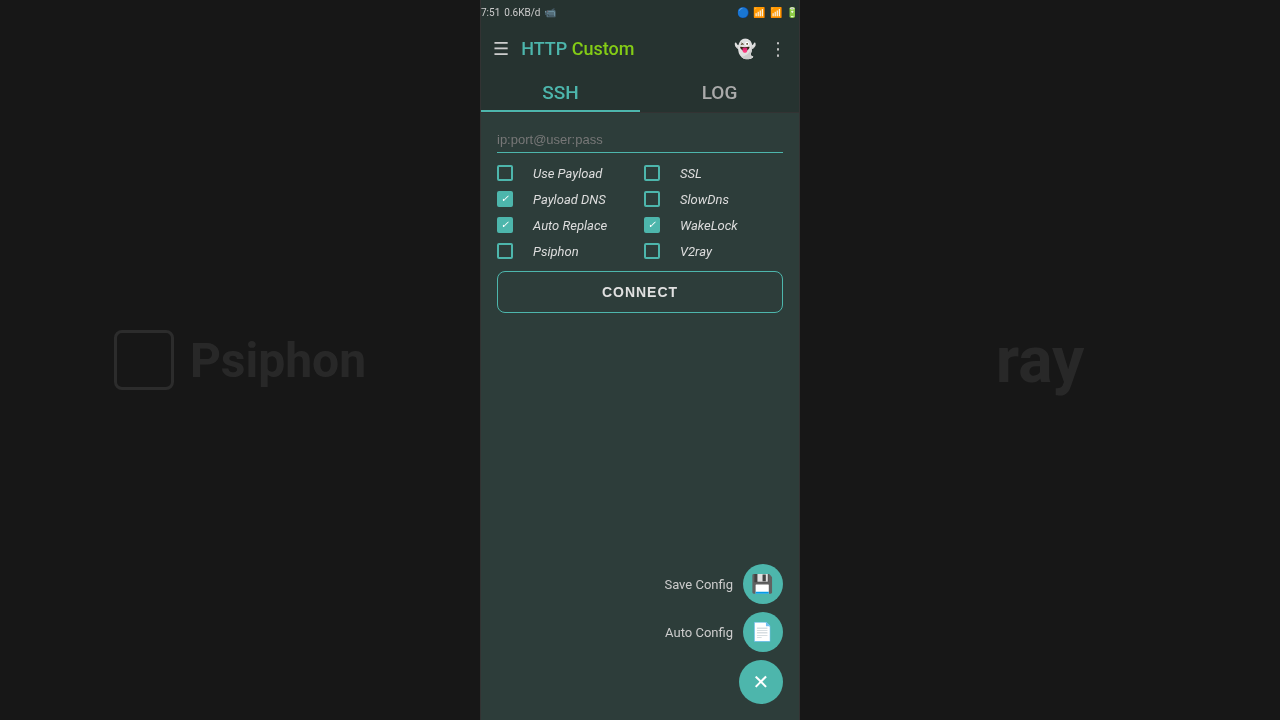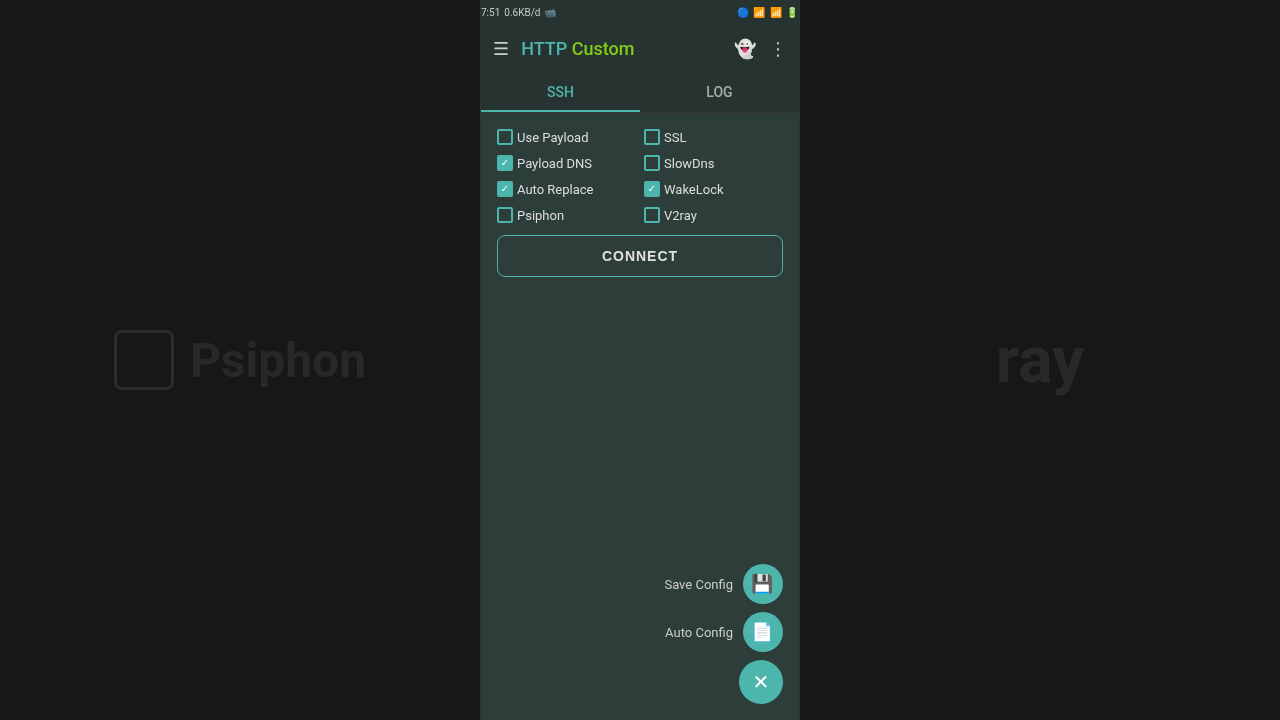--- a/index.html
+++ b/index.html
@@ -139,21 +139,21 @@
       background: #263330;
       display: flex;
       border-bottom: 1px solid #333;
     }
     .tab {
       flex: 1;
       height: 40px;
       display: flex;
       align-items: center;
       justify-content: center;
-      font-size: 14px;
+      font-size: 19px;
       font-weight: 500;
       color: #aaa;
       cursor: pointer;
       position: relative;
     }
     .tab.active {
       color: #4db6ac;
     }
     .tab.active::after {
       content: '';
@@ -195,22 +195,23 @@
 
     
     .checkboxes-grid {
       display: grid;
       grid-template-columns: 1fr 1fr;
       gap: 10px 8px;
     }
     .checkbox-item {
       display: flex;
       align-items: center;
-      gap: 4px;
-      cursor: pointer;
+      gap: 20px;
+      cursor: pointer;
+      font-style: italic;
     }
     .checkbox-box {
       width: 16px;
       height: 16px;
       border: 2px solid #4db6ac;
       border-radius: 2px;
       display: flex;
       align-items: center;
       justify-content: center;
       flex-shrink: 0;
@@ -337,20 +338,23 @@
     <div class="tab active">
       <span>SSH</span>
     </div>
     <div class="tab">
       <span>LOG</span>
     </div>
   </div>
 
   <div class="content">
 
+    <div class="server-input-wrap">
+      <input class="server-input" type="text" placeholder="ip:port@user:pass" style="">
+    </div>
 
     <div class="checkboxes-grid">
 
       <div class="checkbox-item">
         <div class="checkbox-box"></div>
         <span class="checkbox-label">Use Payload</span>
       </div>
 
       <div class="checkbox-item">
         <div class="checkbox-box"></div>

